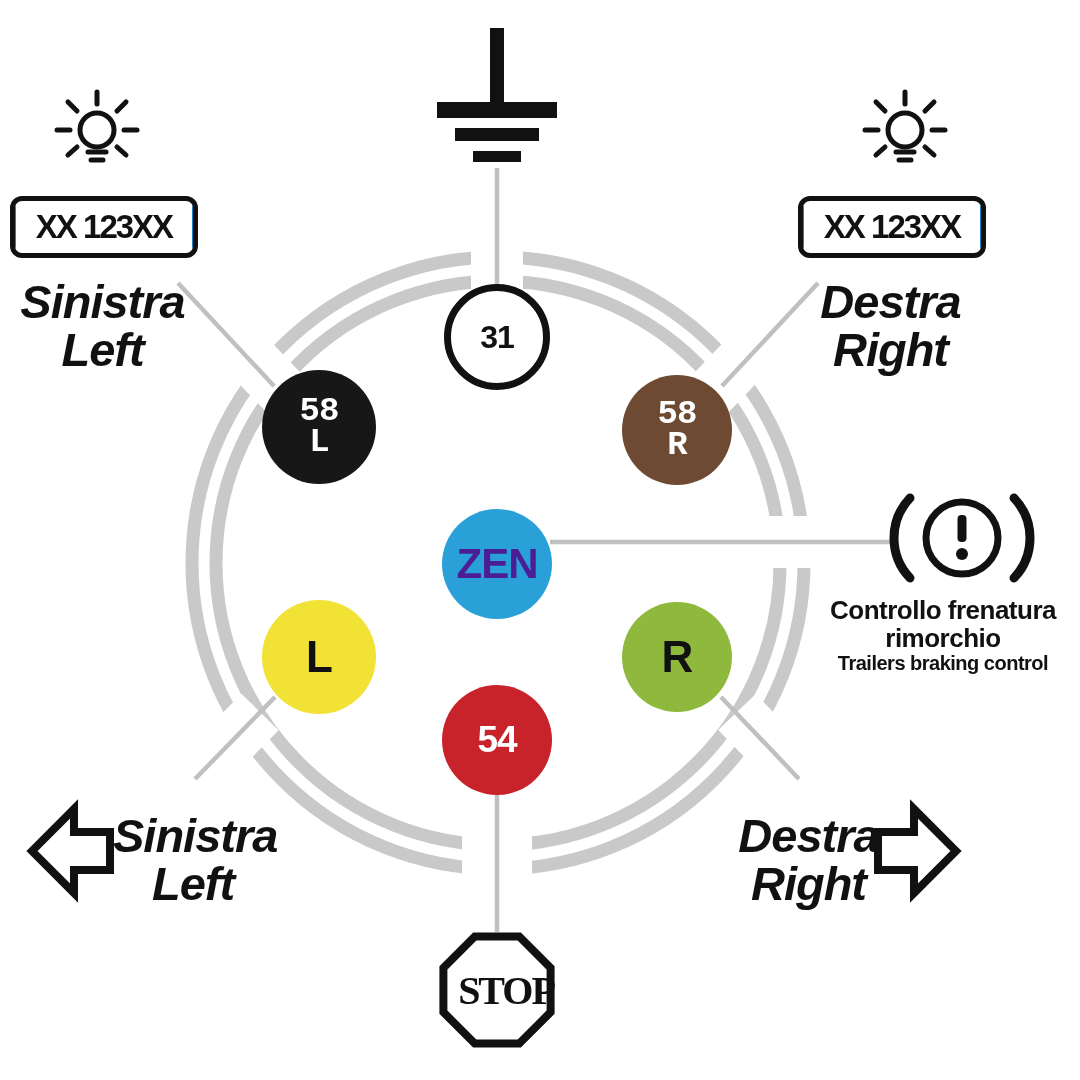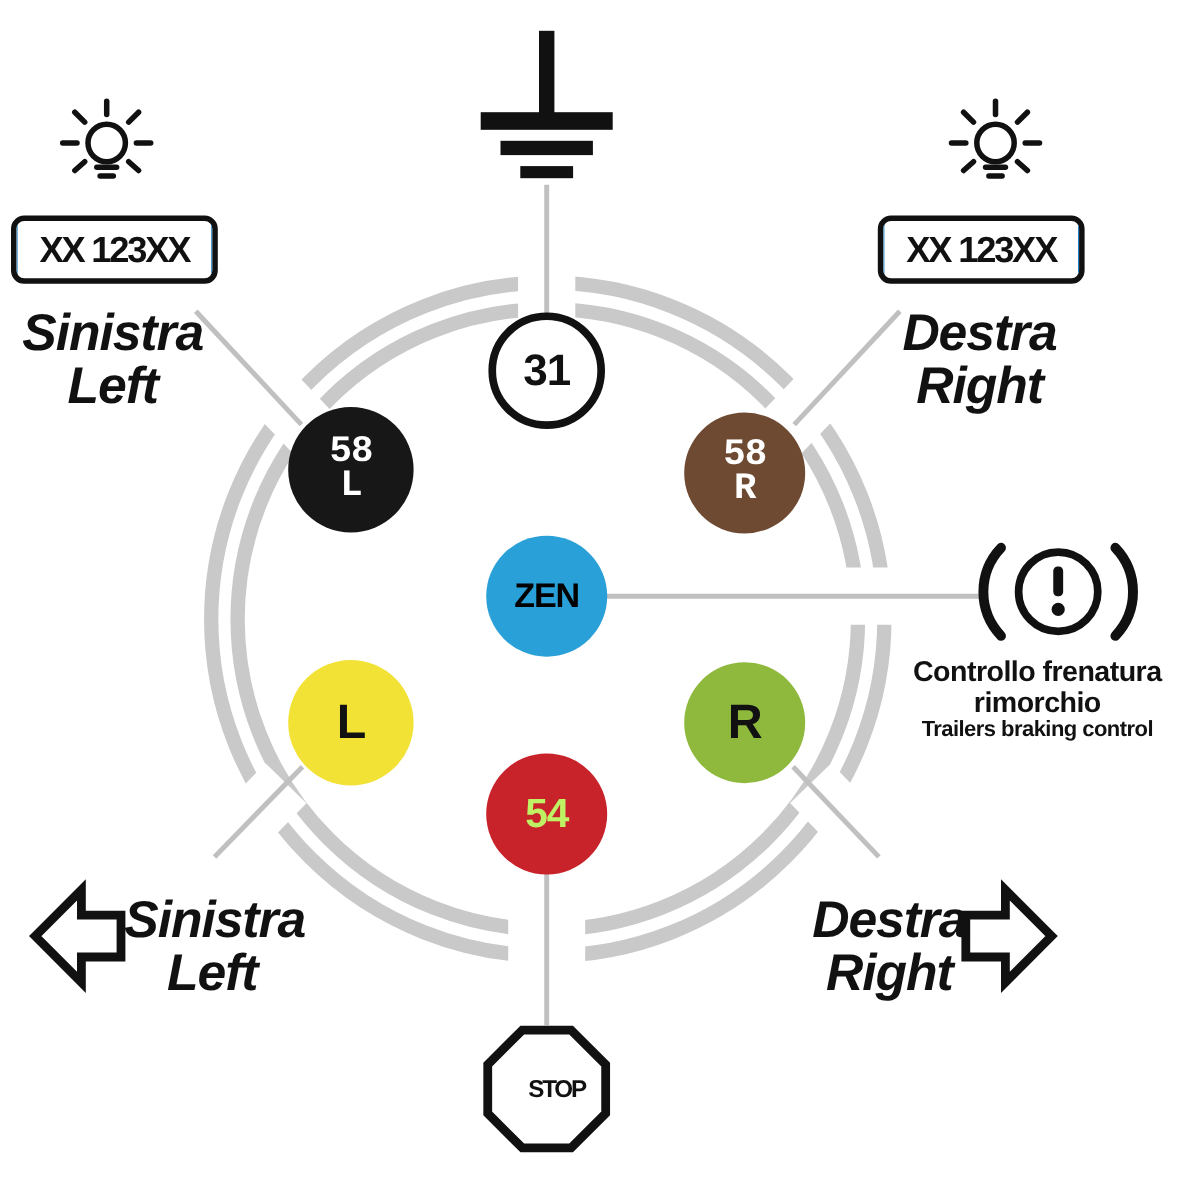--- a/index.html
+++ b/index.html
@@ -10,27 +10,27 @@
   svg{display:block;}
   #diagram-svg{position:absolute;left:0;top:0;z-index:1;}
 
   
   .pin{
     position:absolute;z-index:3;border-radius:50%;
     display:flex;align-items:center;justify-content:center;
     font-weight:bold;text-align:center;letter-spacing:-1px;
   }
   .pin .two-line{line-height:0.92;font-family:Liberation Mono, monospace;}
-  #pin-31{left:444px;top:284px;width:106px;height:106px;background:#fff;border:7px solid #111;box-sizing:border-box;font-size:40px;color:#111;}
+  #pin-31{left:444px;top:284px;width:106px;height:106px;background:#fff;border:7px solid #111;box-sizing:border-box;font-size:32px;color:#111;}
   #pin-58l{left:262px;top:370px;width:114px;height:114px;background:#171717;color:#fff;font-size:34px;}
   #pin-58r{left:622px;top:375px;width:110px;height:110px;background:#6d4a31;color:#fff;font-size:34px;}
-  #pin-zen{left:442px;top:487px;width:110px;height:110px;background:#2aa0d8;color:#000000;font-size:31px;}
+  #pin-zen{left:442px;top:509px;width:110px;height:110px;background:#2aa0d8;color:#4c1d95;font-size:42px;}
   #pin-l{left:262px;top:600px;width:114px;height:114px;background:#f2e236;color:#111;font-size:44px;}
   #pin-r{left:622px;top:602px;width:110px;height:110px;background:#8fb93d;color:#111;font-size:44px;}
-  #pin-54{left:442px;top:685px;width:110px;height:110px;background:#c8232b;color:#bef264;font-size:37px;}
+  #pin-54{left:442px;top:685px;width:110px;height:110px;background:#c8232b;color:#ffffff;font-size:37px;}
 
   
   .plate{
     position:absolute;z-index:3;width:188px;height:62px;
     border:5px solid #111;border-radius:12px;box-sizing:border-box;
     background:#fff;display:flex;overflow:hidden;gap:20px;
   }
   .plate .band{width:21px;height:100%;background:#1b80c4;}
   .plate .plate-text{
     flex:1;display:flex;align-items:center;justify-content:center;
@@ -52,21 +52,21 @@
   #brake-caption{
     position:absolute;z-index:3;left:824px;top:596px;width:238px;
     text-align:center;font-weight:bold;line-height:1.08;letter-spacing:-0.5px;
   }
   #brake-caption .it{font-size:26px;}
   #brake-caption .en{font-size:20px;margin-top:1px;}
 
   #stop-label{
     position:absolute;z-index:3;left:440px;top:967px;width:132px;height:46px;
     display:flex;align-items:center;justify-content:center;
-    font-weight:bold;font-size:22px;letter-spacing:-2px;
+    font-weight:bold;font-size:40px;letter-spacing:-2px;font-family:Liberation Serif, serif;
   }
 </style>
 </head>
 <body>
 
 <div id="canvas">
 
   <svg id="diagram-svg" width="1080" height="1080" viewBox="0 0 1080 1080">
 
     <g>

